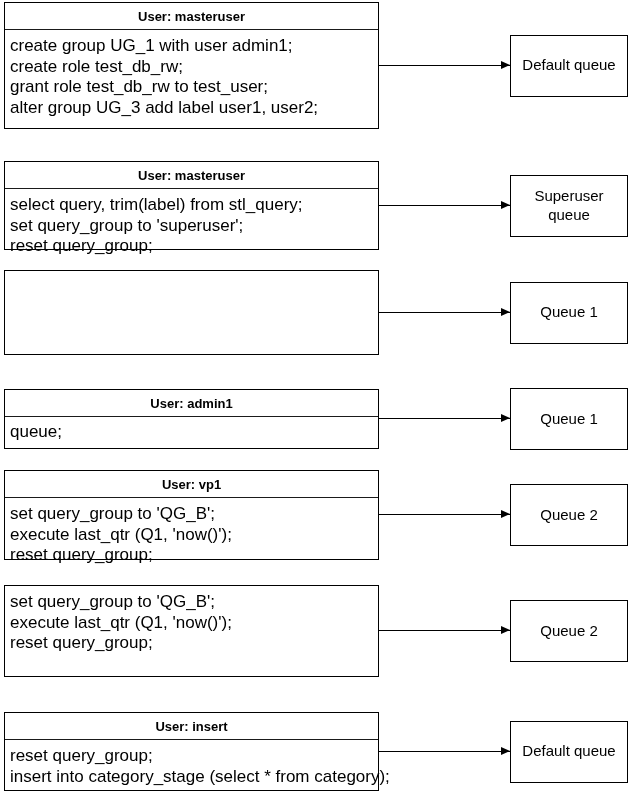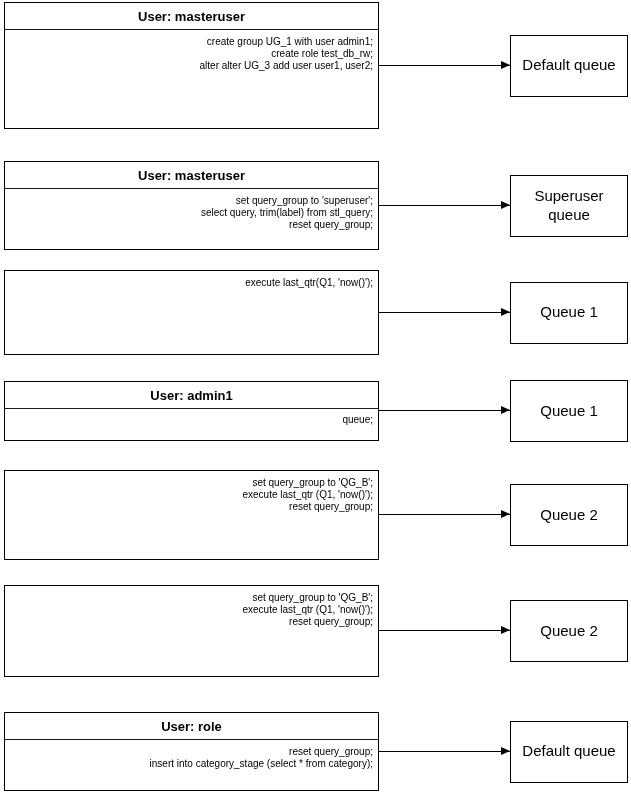--- a/index.html
+++ b/index.html
@@ -10,21 +10,21 @@
   }
   .row { position:absolute; left:0; width:631px; }
   .user-box {
     position:absolute; left:4px; top:0; width:375px; height:100%;
     border:1px solid #000; background:#fff; box-sizing:border-box;
   }
   .user-box-header {
     font-weight:bold; font-size:13px; text-align:center;
     padding:6px 2px 5px 2px; border-bottom:1px solid #1a1a1a;
   }
-  .user-box-body { padding:6px 5px; font-size:10px; line-height:1.22;text-align:right; }
+  .user-box-body { padding:6px 5px; font-size:17px; line-height:1.22; }
   .sql-line { white-space:nowrap; }
   .arrow {
     position:absolute; left:379px; top:calc(50% - 1px);
     width:131px; height:1px; background:#000;
   }
   .arrowhead {
     position:absolute; right:0; top:-4px; width:0; height:0;
     border-left:9px solid #000;
     border-top:4px solid transparent;
     border-bottom:4px solid transparent;
@@ -41,72 +41,71 @@
 <body>
 
 <div class="canvas">
 
   <div class="row" style="top:2px;height:127px;">
     <div class="user-box">
       <div class="user-box-header">User: masteruser</div>
       <div class="user-box-body">
         <div class="sql-line">create group UG_1 with user admin1;</div>
         <div class="sql-line">create role test_db_rw;</div>
-        <div class="sql-line">alter alter UG_3 add user user1, user2;</div>
+        <div class="sql-line">grant role test_db_rw to test_user;</div>
+        <div class="sql-line">alter group UG_3 add label user1, user2;</div>
       </div>
     </div>
     <div class="arrow">
         <span class="arrowhead"></span>
       </div>
     <div class="queue-box">Default queue</div>
   </div>
 
   <div class="row" style="top:161px;height:89px;">
     <div class="user-box">
       <div class="user-box-header">User: masteruser</div>
       <div class="user-box-body">
+        <div class="sql-line">select query, trim(label) from stl_query;</div>
         <div class="sql-line">set query_group to 'superuser';</div>
-        <div class="sql-line">select query, trim(label) from stl_query;</div>
         <div class="sql-line">reset query_group;</div>
       </div>
     </div>
     <div class="arrow">
         <span class="arrowhead"></span>
       </div>
     <div class="queue-box">Superuser
 queue</div>
   </div>
 
   <div class="row" style="top:270px;height:85px;">
     <div class="user-box">
-      <div class="user-box-body">
-        <div class="sql-line">execute last_qtr(Q1, 'now()');</div>
-      </div>
     </div>
     <div class="arrow">
         <span class="arrowhead"></span>
       </div>
     <div class="queue-box">Queue 1</div>
   </div>
 
-  <div class="row" style="top:381px;height:60px;">
+  <div class="row" style="top:389px;height:60px;">
     <div class="user-box">
       <div class="user-box-header">User: admin1</div>
       <div class="user-box-body" style="padding-top:5px;">
         <div class="sql-line">queue;</div>
       </div>
     </div>
     <div class="arrow">
         <span class="arrowhead"></span>
       </div>
     <div class="queue-box">Queue 1</div>
   </div>
 
   <div class="row" style="top:470px;height:90px;">
     <div class="user-box">
+      <div class="user-box-header">User: vp1</div>
       <div class="user-box-body">
         <div class="sql-line">set query_group to 'QG_B';</div>
         <div class="sql-line">execute last_qtr (Q1, 'now()');</div>
         <div class="sql-line">reset query_group;</div>
       </div>
     </div>
     <div class="arrow">
         <span class="arrowhead"></span>
       </div>
     <div class="queue-box">Queue 2</div>
@@ -121,21 +120,21 @@
       </div>
     </div>
     <div class="arrow">
         <span class="arrowhead"></span>
       </div>
     <div class="queue-box">Queue 2</div>
   </div>
 
   <div class="row" style="top:712px;height:79px;">
     <div class="user-box">
-      <div class="user-box-header">User: role</div>
+      <div class="user-box-header">User: insert</div>
       <div class="user-box-body">
         <div class="sql-line">reset query_group;</div>
         <div class="sql-line">insert into category_stage (select * from category);</div>
       </div>
     </div>
     <div class="arrow">
         <span class="arrowhead"></span>
       </div>
     <div class="queue-box">Default queue</div>
   </div>

